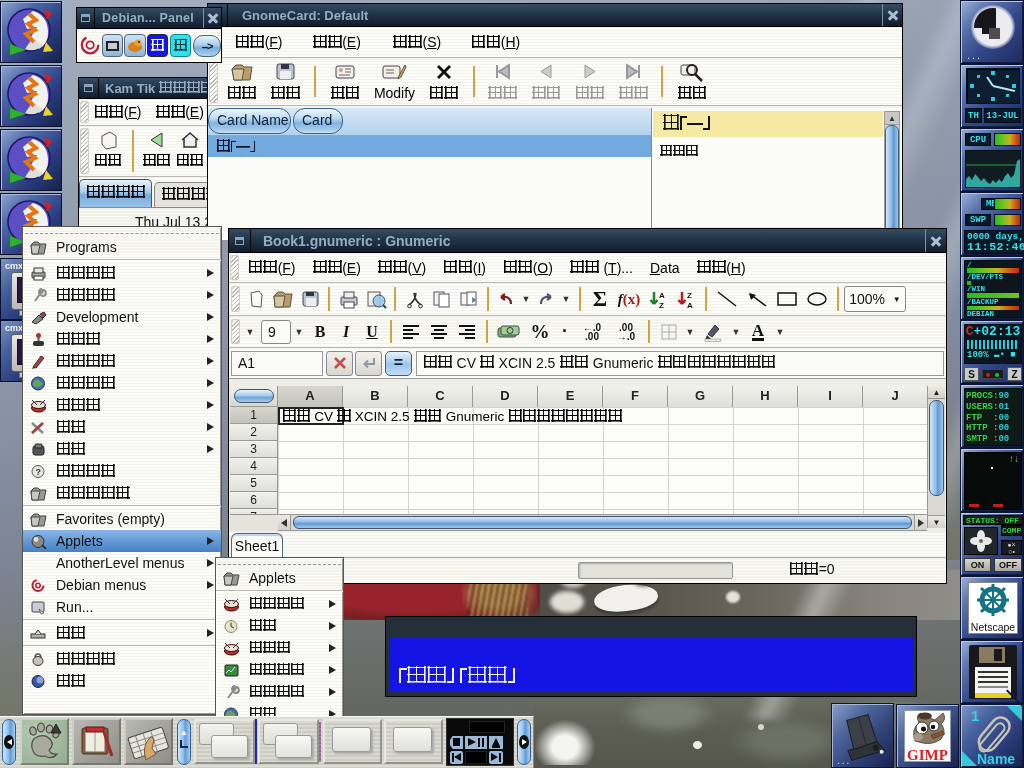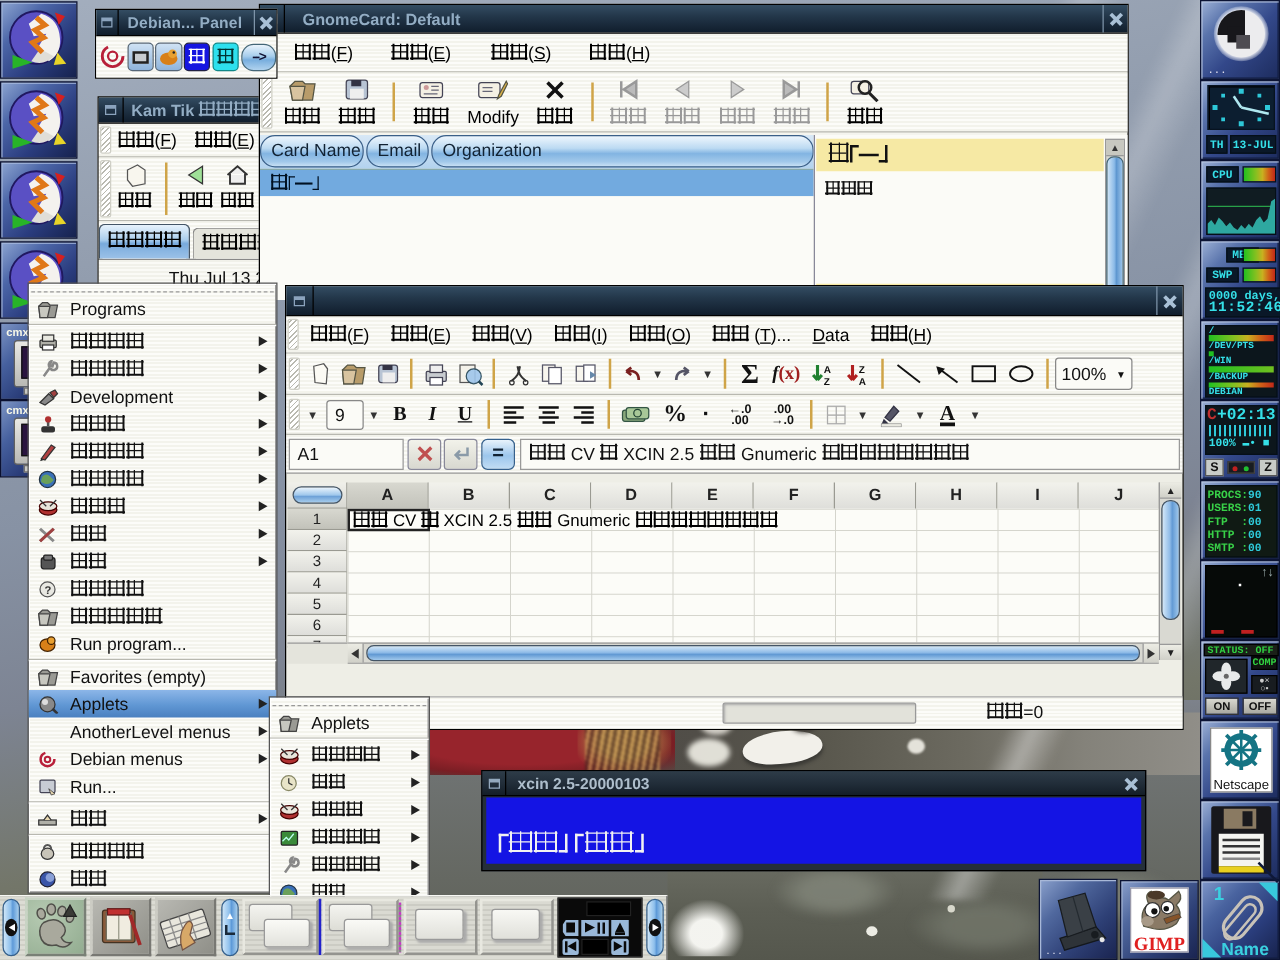--- a/index.html
+++ b/index.html
@@ -357,22 +357,21 @@
           </svg><div><i class="g"></i><i class="g"></i></div></div>
 <div class="vsep" style="margin:8px 6px"></div>
 <div style="text-align:center;padding:3px 8px 0"><svg width="26" height="21">
             <rect x="2" y="4" width="14" height="10" rx="2" fill="#f4f0e4" stroke="#445"></rect>
             <circle cx="13" cy="9" r="5" fill="none" stroke="#222" stroke-width="2"></circle>
             <line x1="16" y1="13" x2="23" y2="20" stroke="#222" stroke-width="2.5"></line>
           </svg><div><i class="g"></i><i class="g"></i></div></div>
 </div>
 <div style="position:absolute;left:0;top:104px;width:443px;height:28px;background:linear-gradient(180deg,#d8e8f6,#b2d2ee);border-bottom:1px solid #8aa;display:flex;font-size:15px;color:#123;font-weight:500">
 <div style="background:linear-gradient(180deg,#eef6fd 0,#bcdaf2 40%,#82b4e2 58%,#a2c9ea 85%,#c8e0f4 100%);border:1.5px solid #3a5f88;border-radius:12px;padding:3px 0 0 8px;height:26px;white-space:nowrap;width:83px;font-size:14px;flex:none">Card Name</div>
-        <div style="background:linear-gradient(180deg,#eef6fd 0,#bcdaf2 40%,#82b4e2 58%,#a2c9ea 85%,#c8e0f4 100%);border:1.5px solid #3a5f88;border-radius:12px;padding:3px 0 0 8px;height:26px;margin-left:2px;width:50px;font-size:14px;flex:none">Email</div>
-        <div style="background:linear-gradient(180deg,#eef6fd 0,#bcdaf2 40%,#82b4e2 58%,#a2c9ea 85%,#c8e0f4 100%);border:1.5px solid #3a5f88;border-radius:12px;padding:3px 0 0 8px;height:26px;margin-left:2px;flex:1;font-size:14px">Organization</div>
+        <div style="background:linear-gradient(180deg,#eef6fd 0,#bcdaf2 40%,#82b4e2 58%,#a2c9ea 85%,#c8e0f4 100%);border:1.5px solid #3a5f88;border-radius:12px;padding:3px 0 0 8px;height:26px;margin-left:2px;width:50px;font-size:14px;flex:none">Card</div>
       </div>
 <div style="position:absolute;left:0;top:132px;width:443px;height:21px;background:#72aadf;font-size:14px;color:#012;padding:2px 0 0 8px"><i class="g"></i><span class="lb"></span><span class="dsh"></span><span class="rb"></span></div>
 <div style="position:absolute;left:0;top:153px;width:443px;height:83px;background:#fbfbf7"></div>
 <div style="position:absolute;left:443px;top:104px;width:251px;height:132px;background:#fbfbf7;border-left:1px solid #889">
 <div style="position:absolute;left:1px;top:3px;width:230px;height:26px;background:#f6e9a4;font-size:17px;font-weight:bold;color:#111;padding:3px 0 0 9px"><i class="g"></i><span class="lb"></span><span class="dsh"></span><span class="rb"></span></div>
 <div style="position:absolute;left:8px;top:36px;font-size:12px;font-weight:bold;color:#111"><i class="g"></i><i class="g"></i><i class="g"></i></div>
 <div style="position:absolute;left:1px;top:119px;width:230px;height:13px;background:#f6e9a4"></div>
 <div style="position:absolute;right:2px;top:3px;width:16px;height:130px;background:#d8d8d2;border:1px solid #999">
 <div style="height:13px;background:#c8c8c0;border-bottom:1px solid #999;text-align:center;font-size:8px;color:#333;line-height:13px">▲</div>
 <div style="height:112px;background:linear-gradient(90deg,#cfe4f6 0,#8cbbe8 45%,#5e97d0 60%,#9cc4ea 100%);border:1px solid #467;border-radius:6px"></div>
@@ -407,20 +406,21 @@
 <div style="width:23px;height:23px;margin-left:1px;border-radius:4px;background:#1616e0;border:1px solid #224;color:#fff;font-size:13px;font-weight:bold;text-align:center;line-height:21px"><i class="g" style="color:#fff"></i></div>
 <div style="width:23px;height:23px;margin-left:2px;border-radius:4px;background:#2ee0ee;border:1px solid #188;color:#012;font-size:13px;font-weight:bold;text-align:center;line-height:21px"><i class="g" style="color:#033"></i></div>
 <div style="width:30px;height:22px;margin-left:2px;border-radius:10px;background:linear-gradient(180deg,#eaf4fc,#a6cdec 45%,#78aede 60%,#b0d2ee);border:1px solid #467;color:#113;font-size:11px;font-weight:bold;text-align:center;line-height:20px;letter-spacing:-1px">--&gt;</div>
 </div>
     </div>
 <div id="wingnum" class="twin" style="left:228px;top:228px;width:719px;height:356px;background:#eeeee6">
 <div class="tbar" style="height:24px;font-size:14px">
         <div class="tbox" style="width:22px">
           <i></i>
         </div>
+        <span style="padding-left:12px">Book1.gnumeric&nbsp;:&nbsp;Gnumeric</span>
         <div class="tx" style="position:absolute;right:0;height:23px;width:21px">
           <b class="xx"></b>
         </div>
       </div>
 <div class="mstripe" style="height:30px;display:flex;align-items:center;border-bottom:1px solid #b8b8b0;font-size:14px;white-space:nowrap">
 <div class="grip"></div>
         <span style="margin-left:8px"><i class="g"></i><i class="g"></i>(<u>F</u>)</span>
         <span style="margin-left:17px"><i class="g"></i><i class="g"></i>(<u>E</u>)</span>
         <span style="margin-left:17px"><i class="g"></i><i class="g"></i>(<u>V</u>)</span>
         <span style="margin-left:17px"><i class="g"></i><i class="g"></i>(<u>I</u>)</span>
@@ -670,35 +670,29 @@
 <div style="position:absolute;left:49px;right:19px;top:285px;height:17px;background:#d9d9d2;border-top:1px solid #999;border-bottom:1px solid #999;display:flex;align-items:center">
 <div style="width:13px;height:15px;text-align:center;font-size:8px;line-height:15px;color:#222;background:linear-gradient(180deg,#ecece4,#d0d0c8);border-right:1px solid #999;display:flex;align-items:center;justify-content:center">
           <span class="tl" style="border-right-color:#333;border-width:4px 6px 4px 0"></span>
         </div>
 <div style="flex:1;height:13px;margin:0 2px;border-radius:6px;background:linear-gradient(180deg,#d4e8f8 0,#90bce8 45%,#629ad4 60%,#a0c8ec 100%);border:1px solid #456"></div>
 <div style="width:13px;height:15px;text-align:center;font-size:8px;line-height:15px;color:#222;background:linear-gradient(180deg,#ecece4,#d0d0c8);border-left:1px solid #999;display:flex;align-items:center;justify-content:center">
           <span class="tr" style="border-left-color:#333;border-width:4px 0 4px 6px"></span>
         </div>
       </div>
 <div style="position:absolute;left:1px;top:285px;width:48px;height:17px;background:#e4e4dc;border-top:1px solid #999"></div>
+<div style="position:absolute;left:0;top:303px;right:0;height:26px" class="stripe">
+<div style="position:absolute;left:2px;top:1px;width:52px;height:25px;background:#fbfbf7;border:1px solid #567;border-bottom:none;border-radius:6px 6px 0 0;font-size:14px;color:#111;text-align:center;padding-top:4px;box-shadow:inset 0 2px 0 #bcd6ee">Sheet1</div>
+      </div>
 <div style="position:absolute;left:0;bottom:0;right:0;height:26px;border-top:1px solid #aaa" class="mstripe">
 <div style="position:absolute;left:349px;top:4px;width:155px;height:17px;background:#e2e2da;border:1px solid #999;border-radius:2px;box-shadow:inset 1px 1px 2px #aaa"></div>
 <div style="position:absolute;left:560px;top:3px;font-size:14px;color:#111"><i class="g"></i><i class="g"></i>=0</div>
       </div>
 </div>
 <div id="winxcin" class="twin" style="left:385px;top:616px;width:532px;height:81px;background:#252f3a">
-<div class="tbar" style="height:20px;font-size:12.5px;background:linear-gradient(180deg,#2e3c48 0,#222e3a 50%,#141e28 100%)">
-        <div class="tbox" style="width:19px">
-          <i style="border-color:#93a8bd"></i>
-        </div>
-        <span style="padding-left:9px;color:#aebecc">xcin 2.5-20000103</span>
-        <div class="tx" style="position:absolute;right:2px;height:19px;width:18px;border-left:none">
-          <b class="xx"></b>
-        </div>
-      </div>
 <div style="position:absolute;left:3px;top:21px;right:3px;height:53px;background:#1414e4;color:#f2f2f2;font-size:19px;font-weight:500">
 <div style="position:absolute;left:10px;bottom:4px;white-space:nowrap"><span class="lb" style="border-width:2px"></span><i class="g"></i><i class="g"></i><span class="rb" style="border-width:2px"></span>&nbsp;<span class="lb" style="border-width:2px"></span><i class="g"></i><i class="g"></i><span class="rb" style="border-width:2px"></span></div>
       </div>
 </div>
 <div id="menus">
 <div class="abs mstripe" style="left:22px;top:226px;width:200px;height:489px;border:1px solid #555;box-shadow:inset 1px 1px 0 #fff,inset -1px -1px 0 #999">
 <div style="height:7px;border-bottom:1px dashed #999;margin:0 2px 2px"></div>
 <div class="menuitem" style="font-size:14px">
           <span class="mic"><svg width="17" height="15">
               <path d="M1 5 L4 2 H8 L10 4 H16 L14 14 H2 Z" fill="#9a9a94" stroke="#444"></path>
@@ -788,27 +782,20 @@
               <text x="5.5" y="11" font-size="9" fill="#333" font-weight="bold">?</text>
             </svg></span>
           <span style="white-space:nowrap"><i class="g"></i><i class="g"></i><i class="g"></i><i class="g"></i></span>
         </div>
 <div class="menuitem" style="font-size:14px">
           <span class="mic"><svg width="17" height="15">
               <path d="M1 5 L4 2 H8 L10 4 H16 L14 14 H2 Z" fill="#9a9a94" stroke="#444"></path>
               <path d="M1 5 H10 L8 14 H2 Z" fill="#c8c8c0" stroke="#444"></path>
             </svg></span>
           <span style="white-space:nowrap"><i class="g"></i><i class="g"></i><i class="g"></i><i class="g"></i><i class="g"></i></span>
-        </div>
-<div class="menuitem" style="font-size:14px">
-          <span class="mic"><svg width="17" height="15">
-              <ellipse cx="8" cy="8" rx="6" ry="5" fill="#d88018" stroke="#420"></ellipse>
-              <circle cx="11" cy="4.5" r="3" fill="#e8a030" stroke="#420"></circle>
-            </svg></span>
-          <span style="white-space:nowrap">Run program...</span>
         </div>
 <div style="height:2px;margin:1px 0;border-top:1px solid #b8b8b0;border-bottom:1px solid #fff"></div>
 <div class="menuitem" style="font-size:14px">
           <span class="mic"><svg width="17" height="15">
               <path d="M1 5 L4 2 H8 L10 4 H16 L14 14 H2 Z" fill="#9a9a94" stroke="#444"></path>
               <path d="M1 5 H10 L8 14 H2 Z" fill="#c8c8c0" stroke="#444"></path>
             </svg></span>
           <span style="white-space:nowrap">Favorites (empty)</span>
         </div>
 <div class="menuitem" style="background:linear-gradient(180deg,#8cb6e8 0,#6097d4 55%,#4a80c0 100%);font-size:14px">

